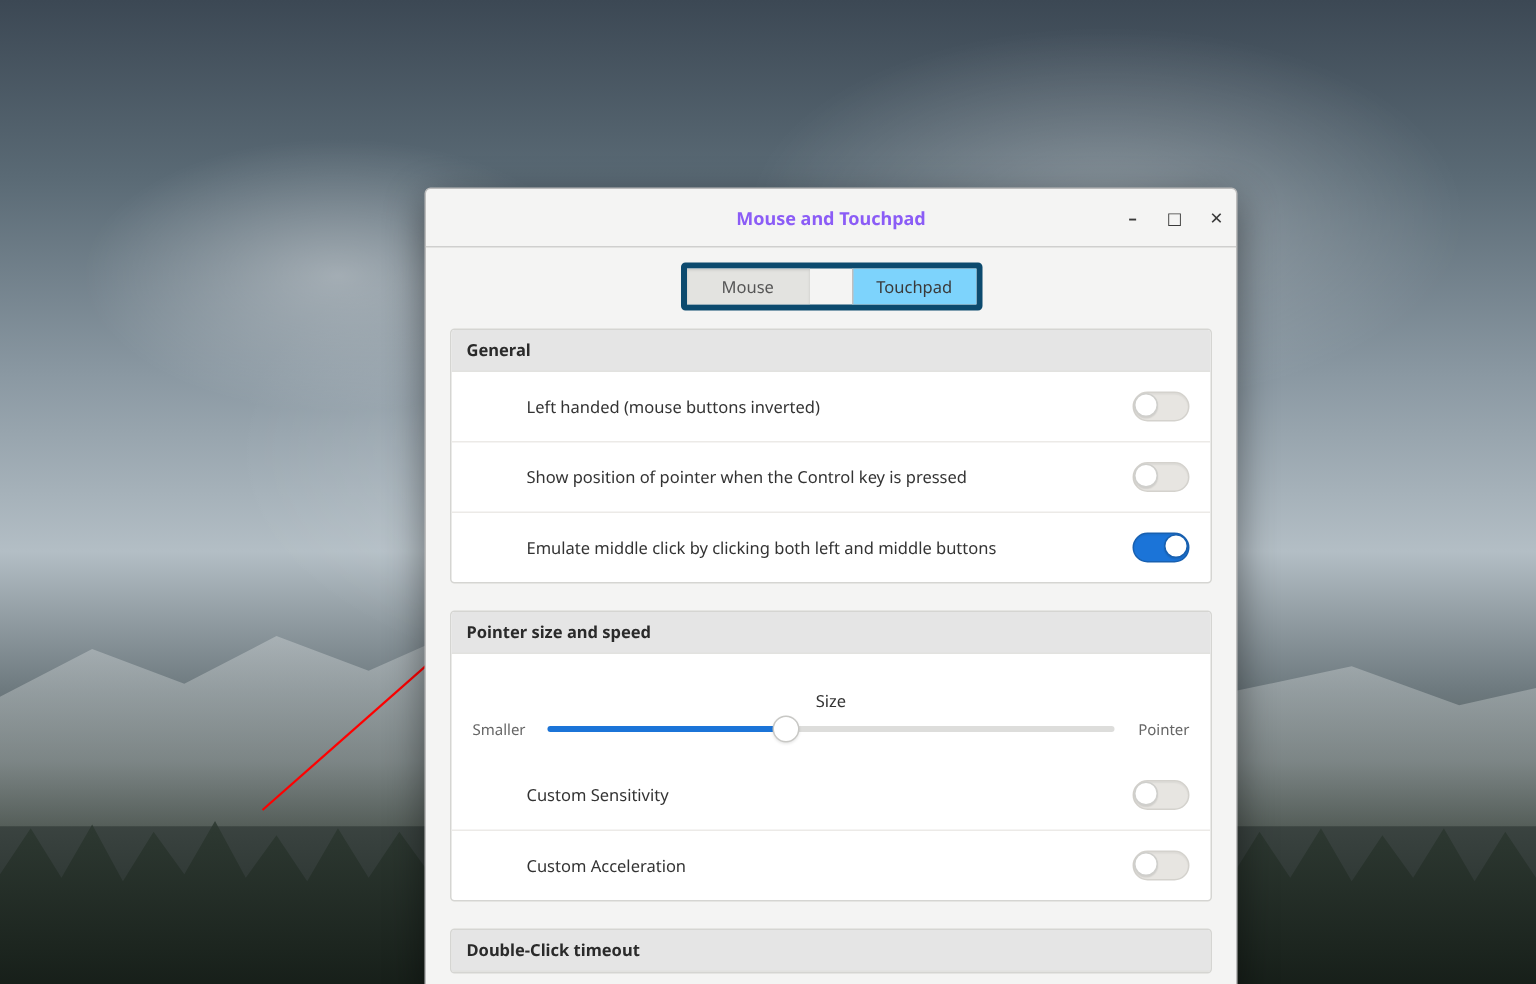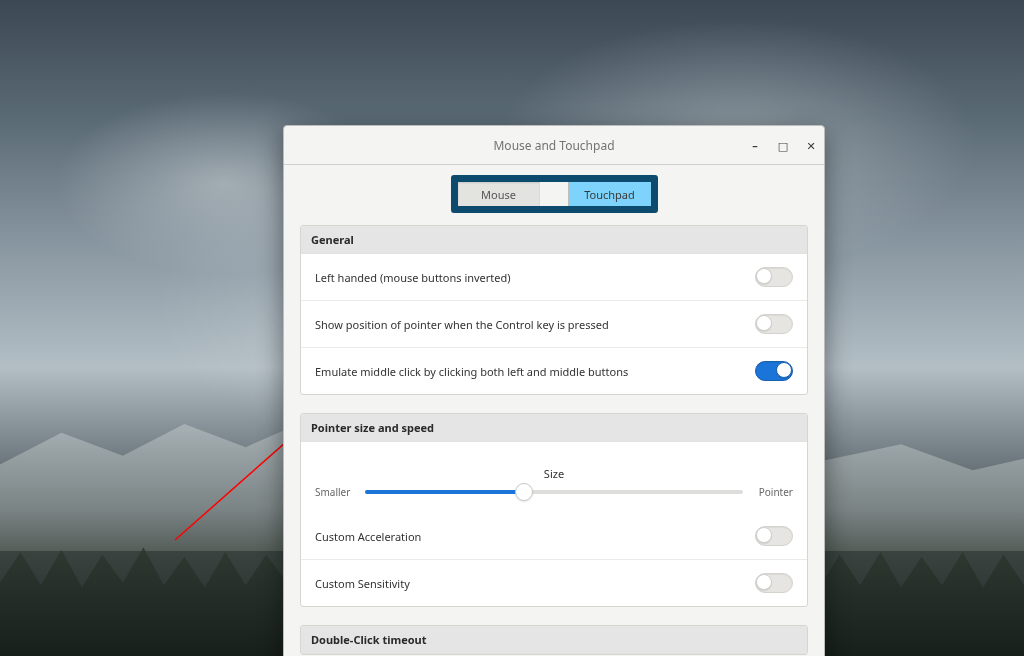--- a/index.html
+++ b/index.html
@@ -77,23 +77,23 @@
     height: 38px;
     display: flex;
     align-items: center;
     padding: 0 10px;
     border-bottom: 1px solid #cfcfce;
     position: relative;
   }
   .titlebar .title {
     flex: 1;
     text-align: center;
-    font-weight: 400;
+    font-weight: 700;
     font-size: 12px;
-    color: #737373;
+    color: #8b5cf6;
   }
   .win-ctrls {
     position: absolute;
     right: 8px;
     top: 0; bottom: 0;
     display: flex;
     align-items: center;
     gap: 18px;
   }
   .win-btn {
@@ -110,21 +110,21 @@
   }
 
   
   .tabbar {
     display: flex;
     justify-content: center;
     padding: 10px 0 12px;
   }
   .seg {
     display: inline-flex;
-    border: 7px solid #0c4a6e;
+    border: 4px solid #0c4a6e;
     border-radius: 3px;
     overflow: hidden;
     gap: 28px;
   }
   .seg-btn {
     width: 82px;
     height: 24px;
     display: flex;
     align-items: center;
     justify-content: center;
@@ -162,21 +162,21 @@
   }
   .row {
     display: flex;
     align-items: center;
     padding: 8px 14px;
     min-height: 30px;
     font-size: 11px;
     color: #333;
   }
   .row + .row { border-top: 1px solid #eceae7; }
-  .row .label { flex: 1; }
+  .row .label { flex: 1; margin-left: 36px; }
 
   
   .toggle {
     width: 36px;
     height: 18px;
     border-radius: 10px;
     background: #e7e5e1;
     border: 1px solid #d4d2cd;
     position: relative;
     box-shadow: inset 0 1px 1px rgba(0,0,0,.05);
@@ -336,31 +336,31 @@
           <div class="slider-end">Smaller</div>
           <div class="track">
             <div class="fill" style="width:42%"></div>
             <div class="thumb" style="left:42%"></div>
           </div>
           <div class="slider-end right">Pointer</div>
         </div>
       </div>
 
       <div class="row">
+        <div class="label">Custom Sensitivity</div>
+        <div class="toggle">
+            <div class="knob"></div>
+          </div>
+      </div>
+      <div class="row">
         <div class="label">Custom Acceleration</div>
         <div class="toggle">
             <div class="knob"></div>
           </div>
       </div>
-      <div class="row">
-        <div class="label">Custom Sensitivity</div>
-        <div class="toggle">
-            <div class="knob"></div>
-          </div>
-      </div>
     </div>
 
     <div class="group">
       <div class="group-head">Double-Click timeout</div>
 
     </div>
 
   </div>
 </div>
 

